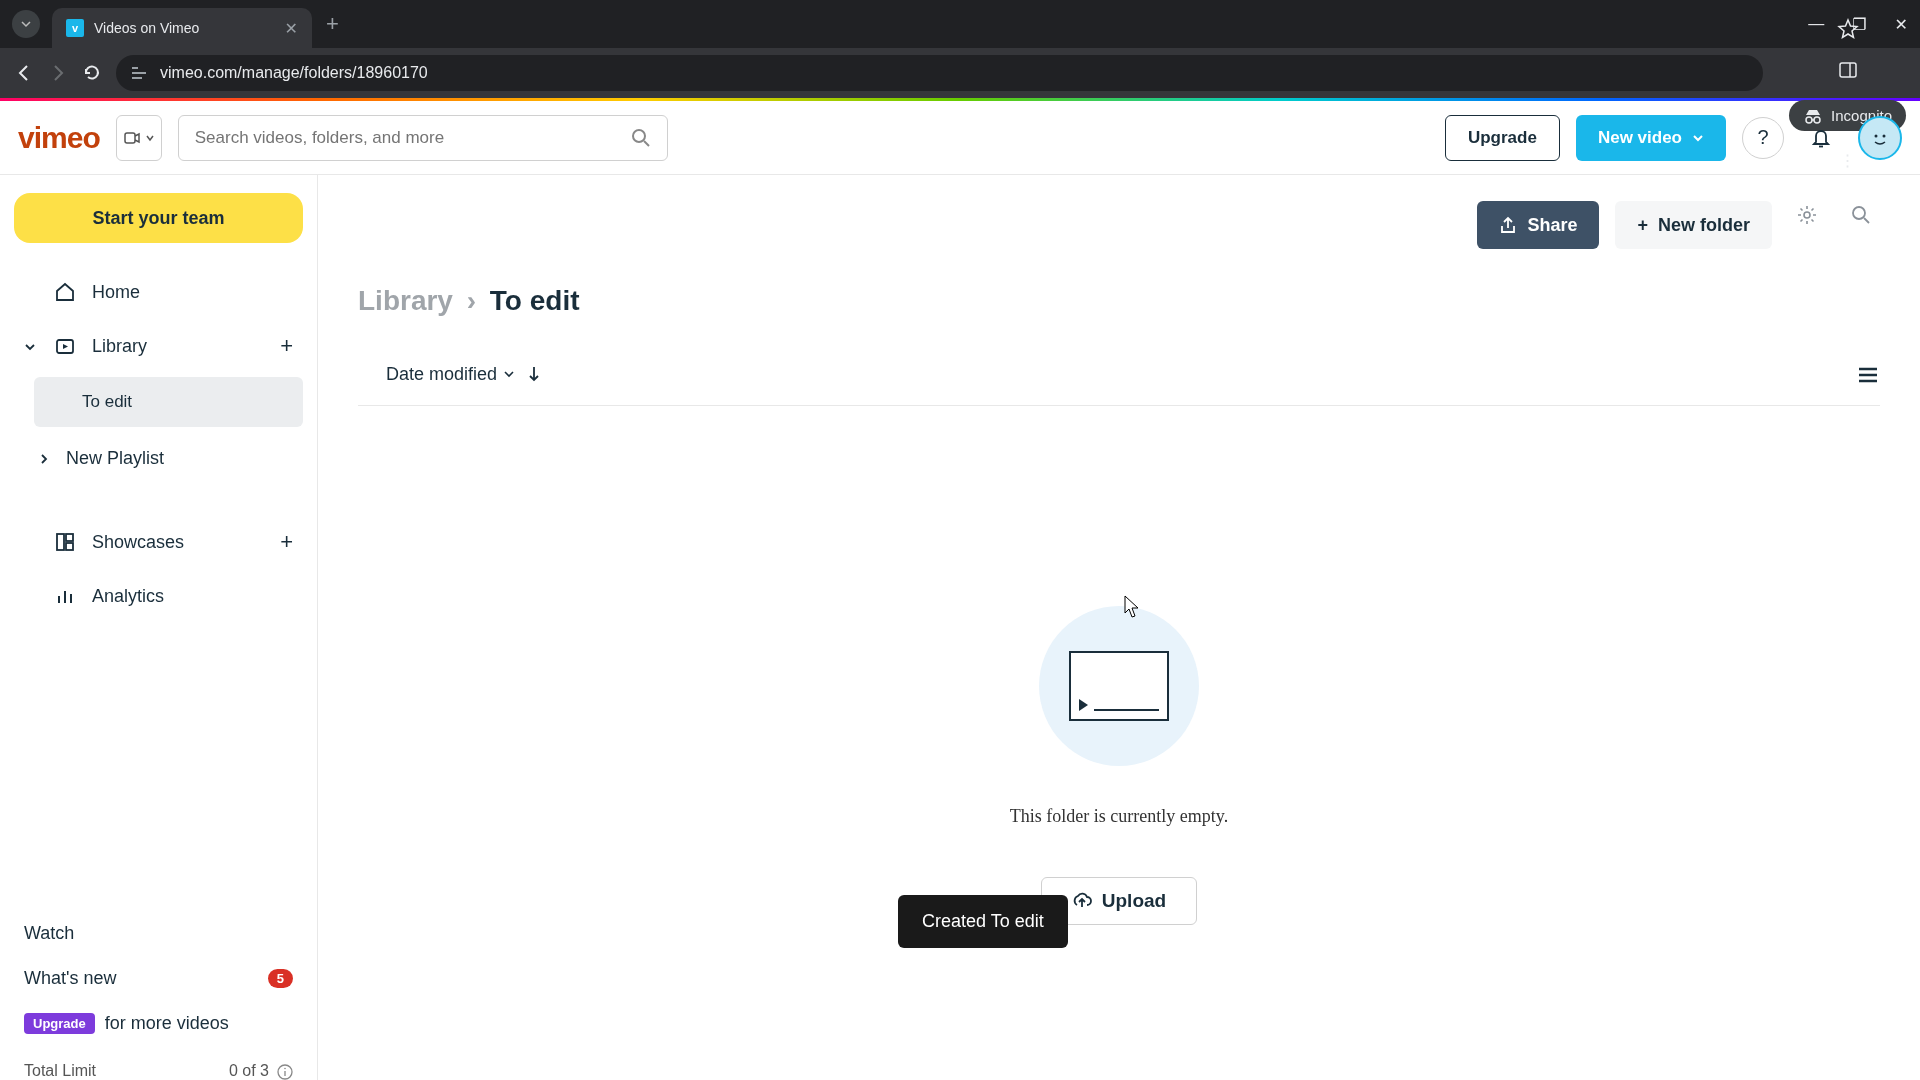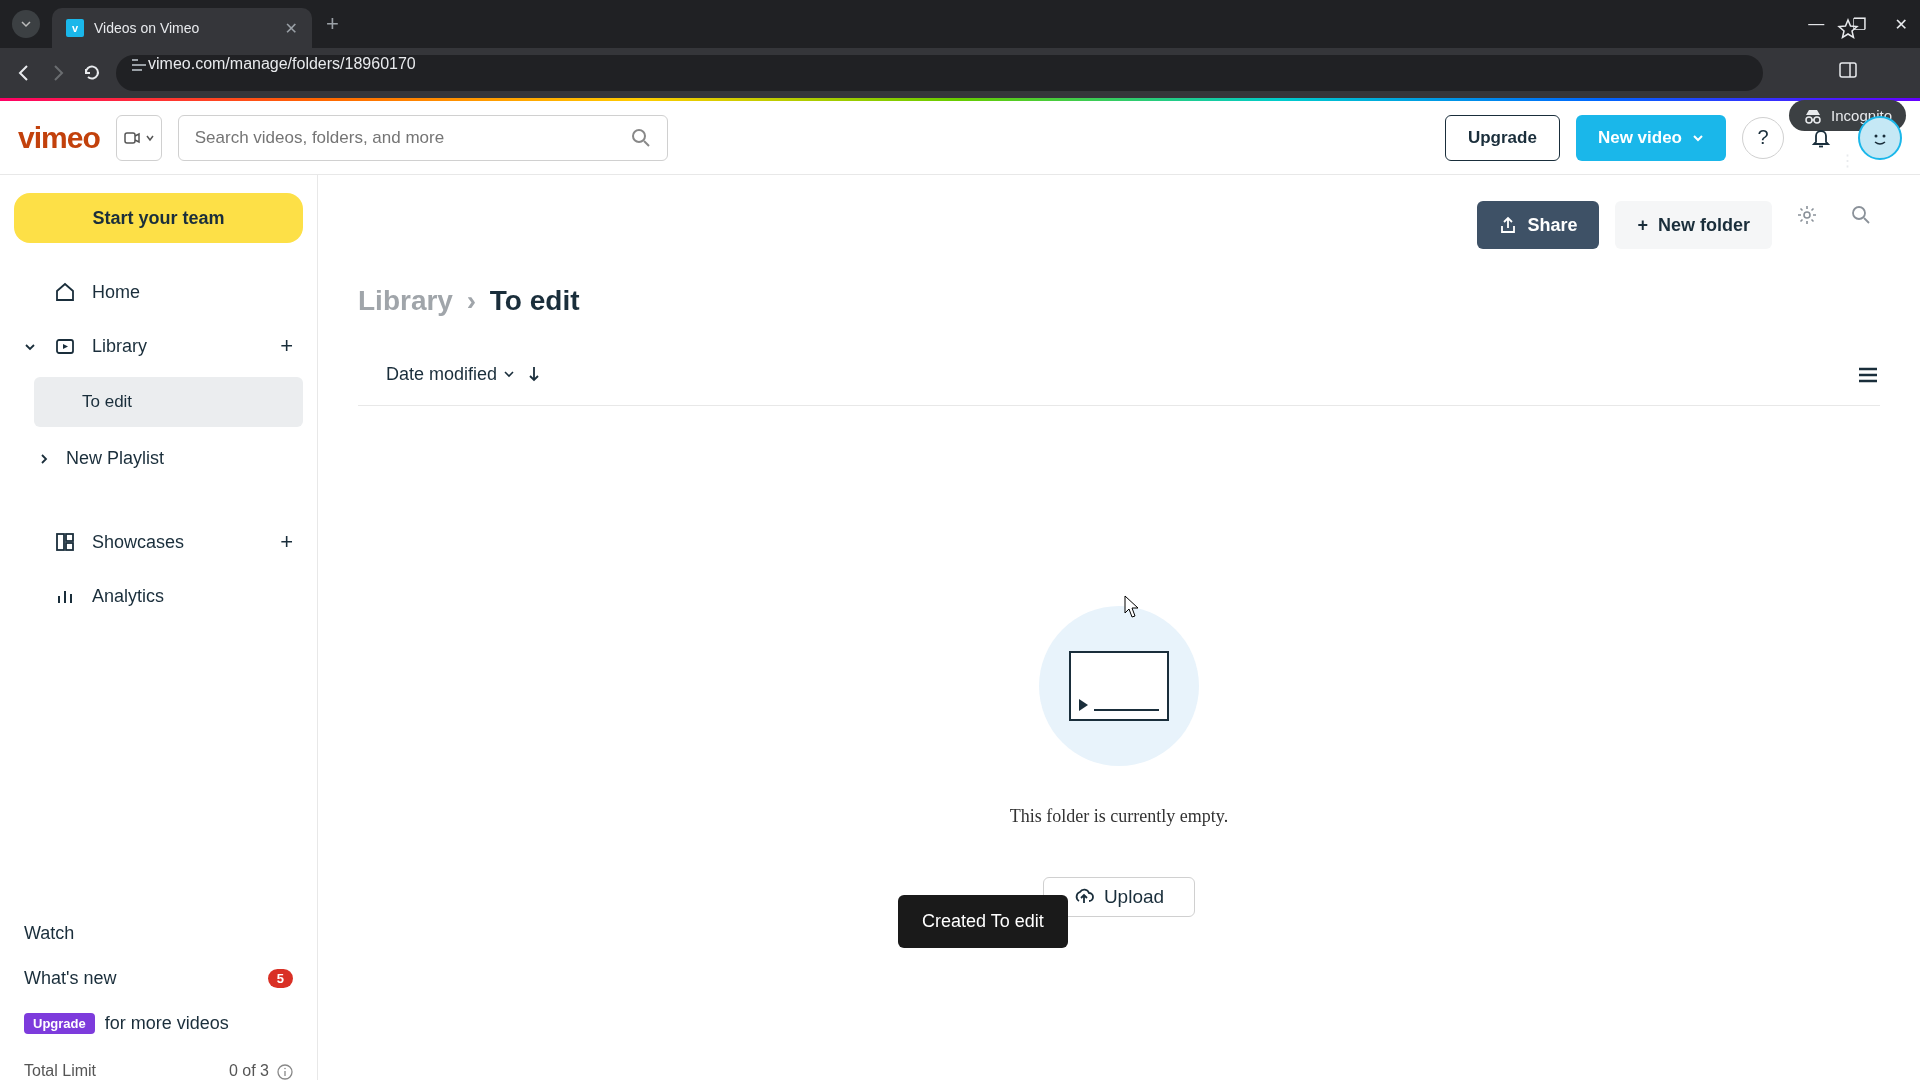--- a/index.html
+++ b/index.html
@@ -12,21 +12,21 @@
 .tab-favicon { width: 18px; height: 18px; background: #1ab7ea; border-radius: 2px; display: flex; align-items: center; justify-content: center; color: #fff; font-size: 11px; font-weight: bold; }
 .tab-title { color: #e8eaed; font-size: 14px; flex: 1; }
 .tab-close { color: #9aa0a6; font-size: 16px; cursor: pointer; }
 .new-tab { color: #9aa0a6; font-size: 22px; margin-left: 14px; cursor: pointer; }
 .window-controls { margin-left: auto; display: flex; gap: 28px; color: #e8eaed; }
 .window-controls span { cursor: pointer; font-size: 16px; }
 
 .toolbar { background: #35363a; height: 50px; display: flex; align-items: center; padding: 0 14px; gap: 14px; }
 .nav-btn { color: #9aa0a6; font-size: 20px; cursor: pointer; display: flex; align-items: center; }
 .nav-btn.enabled { color: #e8eaed; }
-.url-bar { flex: 1; background: #202124; border-radius: 20px; height: 36px; display: flex; align-items: flex-start; padding: 0 14px; color: #e8eaed; font-size: 16px; }
+.url-bar { flex: 1; background: #202124; border-radius: 20px; height: 36px; display: flex; align-items: center; padding: 0 14px; gap: 12px; color: #e8eaed; font-size: 16px; }
 .url-icon { color: #9aa0a6; }
 .toolbar-right { display: flex; gap: 20px; color: #e8eaed; align-items: center; margin-left: 12px; flex-direction: column; }
 .incognito-pill { background: #3c4043; border-radius: 18px; padding: 7px 14px; display: flex; align-items: center; gap: 8px; font-size: 15px; }
 
 .rainbow { height: 3px; background: linear-gradient(90deg, #ff0066, #ff6600, #ffcc00, #66cc00, #00cccc, #0066ff, #6600ff); }
 
 
 .app-header { height: 74px; display: flex; align-items: center; padding: 0 18px; gap: 16px; border-bottom: 1px solid #e8e8e8; }
 .logo { font-size: 30px; font-weight: 900; letter-spacing: -1px; color: #c2410c; }
 .app-dropdown { width: 46px; height: 46px; border: 1px solid #d0d0d0; border-radius: 6px; display: flex; align-items: center; justify-content: center; gap: 4px; cursor: pointer; }
@@ -70,21 +70,21 @@
 .breadcrumb .bc-sep { color: #a0a5aa; margin: 0 6px; }
 .sort-row { display: flex; align-items: center; gap: 12px; padding-bottom: 18px; border-bottom: 1px solid #e8e8e8; }
 .sort-label { font-size: 18px; color: #1a2e3b; cursor: pointer; display: flex; align-items: center; gap: 6px; margin-left: 28px; }
 .view-toggle { margin-left: auto; font-size: 22px; cursor: pointer; color: #1a2e3b; }
 .empty-state { display: flex; flex-direction: column; align-items: center; margin-top: 200px; }
 .empty-circle { width: 160px; height: 160px; background: #e8f3fb; border-radius: 50%; display: flex; align-items: center; justify-content: center; margin-bottom: 40px; }
 .empty-frame { width: 100px; height: 70px; border: 2px solid #1a2e3b; background: #fff; display: flex; align-items: flex-end; padding: 8px; gap: 6px; }
 .empty-play { width: 0; height: 0; border-top: 6px solid transparent; border-bottom: 6px solid transparent; border-left: 9px solid #1a2e3b; }
 .empty-line { flex: 1; height: 2px; background: #1a2e3b; }
 .empty-text { font-size: 18px; color: #333; font-family: Georgia, serif; margin-bottom: 50px; }
-.btn-upload { height: 40px; padding: 0 30px; border: 1px solid #d0d0d0; border-radius: 6px; background: #fff; font-size: 19px; font-weight: 400; color: #1a2e3b; display: flex; align-items: center; gap: 10px; cursor: pointer; }
+.btn-upload { height: 48px; padding: 0 30px; border: 1px solid #d0d0d0; border-radius: 6px; background: #fff; font-size: 19px; font-weight: 700; color: #1a2e3b; display: flex; align-items: center; gap: 10px; cursor: pointer; }
 .toast { position: absolute; background: #1a1a1a; color: #fff; padding: 16px 24px; border-radius: 6px; font-size: 18px; font-weight: 500; }
 
 .cursor { position: absolute; width: 16px; height: 24px; pointer-events: none; }
 .cursor svg { display: block; }
 
 svg { display: inline-block; vertical-align: middle; }
 </style>
 </head>
 <body>
 

